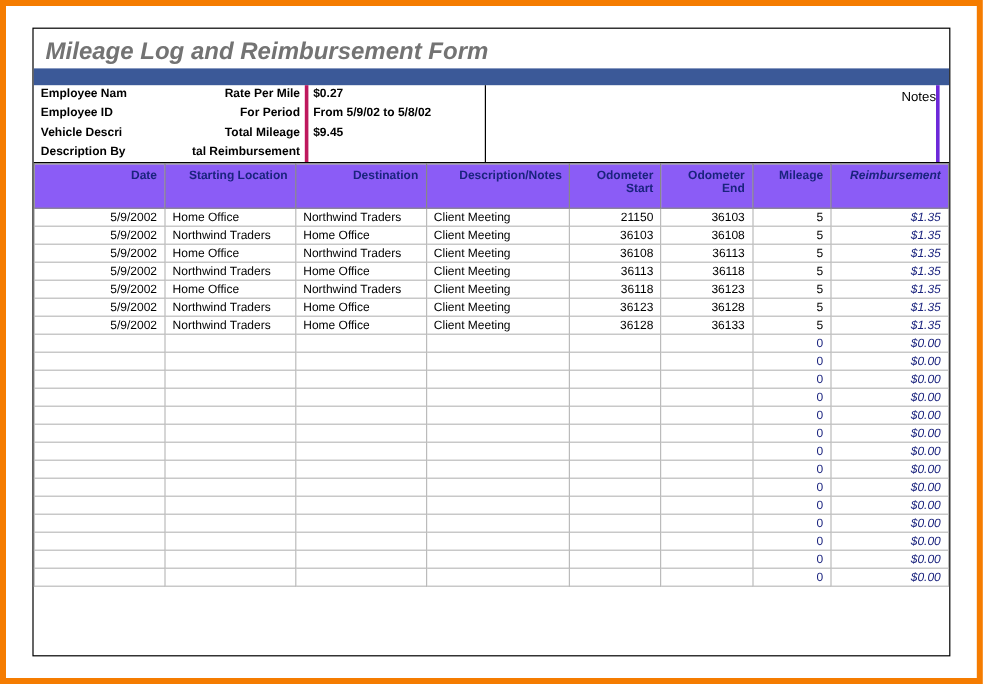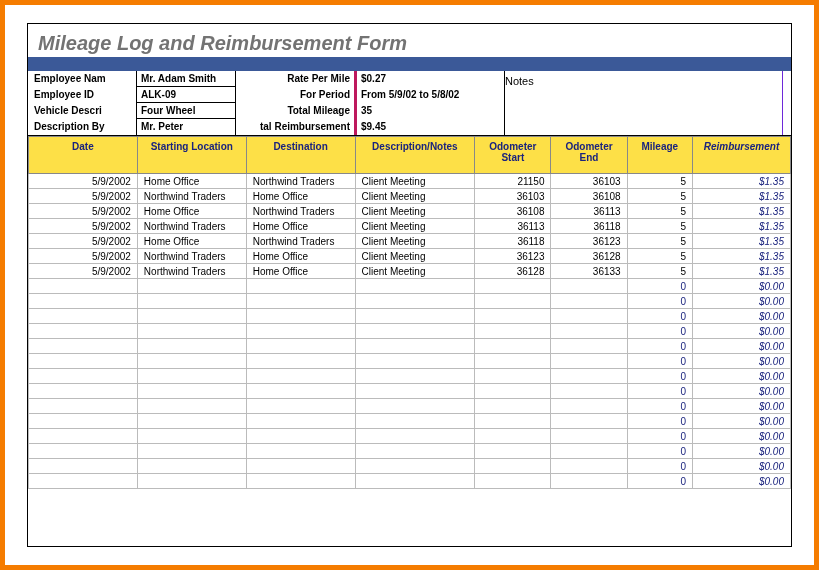--- a/index.html
+++ b/index.html
@@ -45,41 +45,41 @@
   .lbl { font-weight:bold; font-size:10px; padding-left:6px; overflow:hidden; white-space:nowrap;}
   .val { font-weight:bold; font-size:10px; padding-left:4px; overflow:hidden; white-space:nowrap;}
   .col-a { width:108px;justify-content:space-between; }
   .col-b { width:100px; border-left:1px solid #000; border-right:1px solid #000; border-bottom:1px solid #000;}
   .col-b-last { border-bottom:none;}
   .col-c { width:118px; text-align:right; padding-right:4px;}
   .col-d { width:140px; font-weight:bold;}
   .notes-box {
     flex:1;
     border-left:1px solid #000;
-    border-right:1px solid #6d28d9;
-    text-align:left;
+    border-right:3px solid #6d28d9;
+    text-align:right;
     padding-top:4px;
     font-size:11px;
     margin-left:10px;
     margin-right:8px;
   }
 
   table.log {
     width:100%;
     border-collapse: collapse;
     font-size:10px;
   }
   table.log th {
-    text-align:center;
+    text-align:right;
     color:#1a237e;
     font-weight:bold;
     padding:4px 6px 10px 6px;
     border:1px solid #888;
     vertical-align:top;
-    background:#fde047;
+    background:#8b5cf6;
     font-size:10px;
   }
   table.log td {
     border:1px solid #bbb;
     padding:1px 6px;
     height:15px;
     white-space:nowrap;
     overflow:hidden;
   }
   .c-date{width:100px;text-align:right;}
@@ -104,36 +104,29 @@
   <div class="title">Mileage Log and Reimbursement Form</div>
   <div class="blue-bar"></div>
 
   <div class="info-block">
     <div class="info-col col-a">
       <div class="info-row lbl">Employee Nam</div>
       <div class="info-row lbl">Employee ID</div>
       <div class="info-row lbl">Vehicle Descri</div>
       <div class="info-row lbl">Description By</div>
     </div>
-    <div class="info-col" style="width:100px;">
-      <div class="info-row val col-b">Mr. Adam Smith</div>
-      <div class="info-row val col-b">ALK-09</div>
-      <div class="info-row val col-b">Four Wheel</div>
-      <div class="info-row val col-b col-b-last">Mr. Peter</div>
-    </div>
     <div class="info-col col-c">
       <div class="info-row lbl" style="justify-content:flex-end;">Rate Per Mile</div>
       <div class="info-row lbl" style="justify-content:flex-end;">For Period</div>
       <div class="info-row lbl" style="justify-content:flex-end;">Total Mileage</div>
       <div class="info-row lbl" style="justify-content:flex-end;">tal Reimbursement</div>
     </div>
     <div class="info-col col-d" style="border-left:3px solid #be185d;">
       <div class="info-row val">$0.27</div>
       <div class="info-row val">From 5/9/02 to 5/8/02</div>
-      <div class="info-row val">35</div>
       <div class="info-row val">$9.45</div>
     </div>
     <div class="notes-box">
       <span>Notes</span>
     </div>
   </div>
 
   <table class="log">
     <thead>
       <tr>

